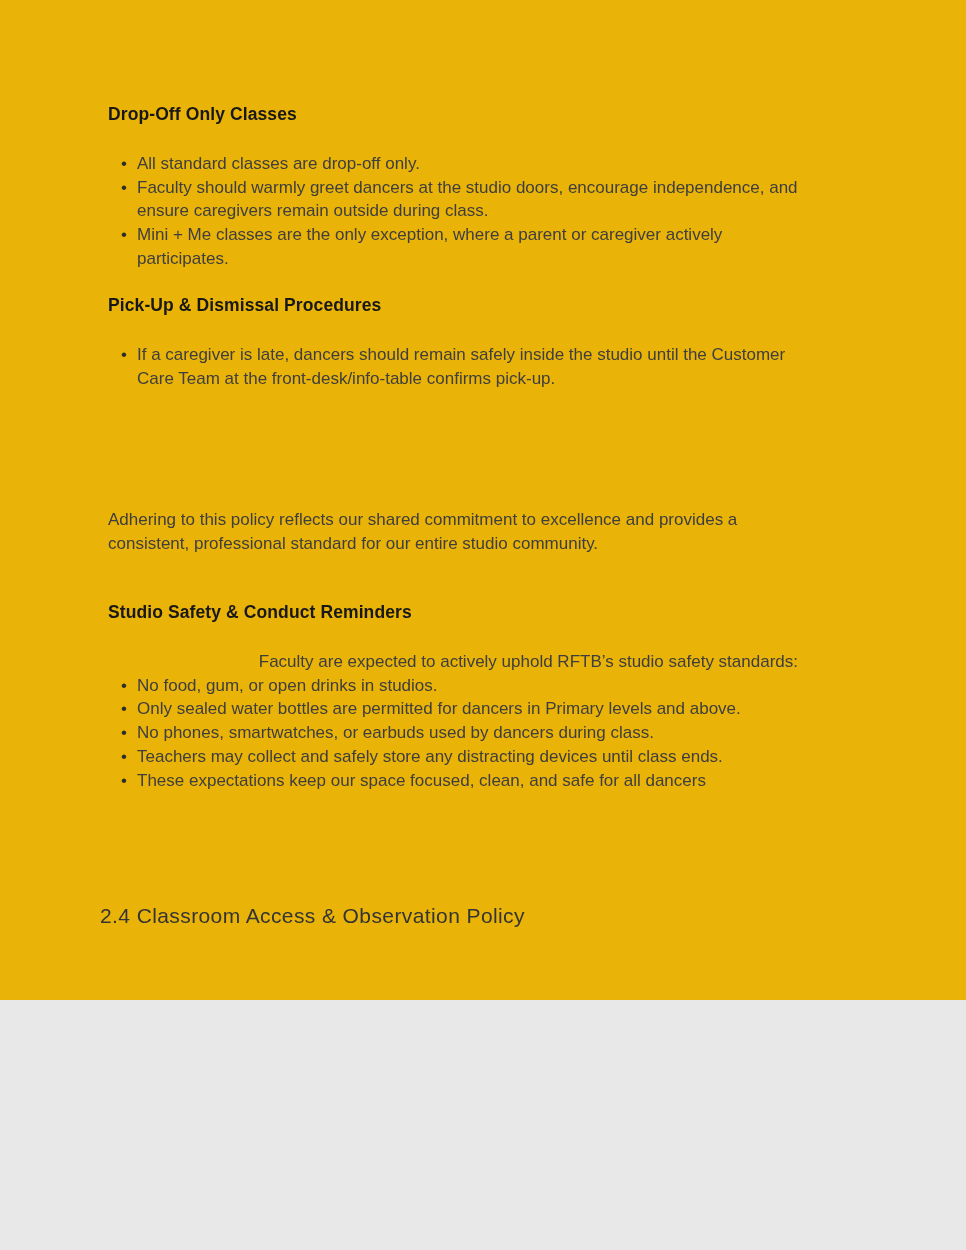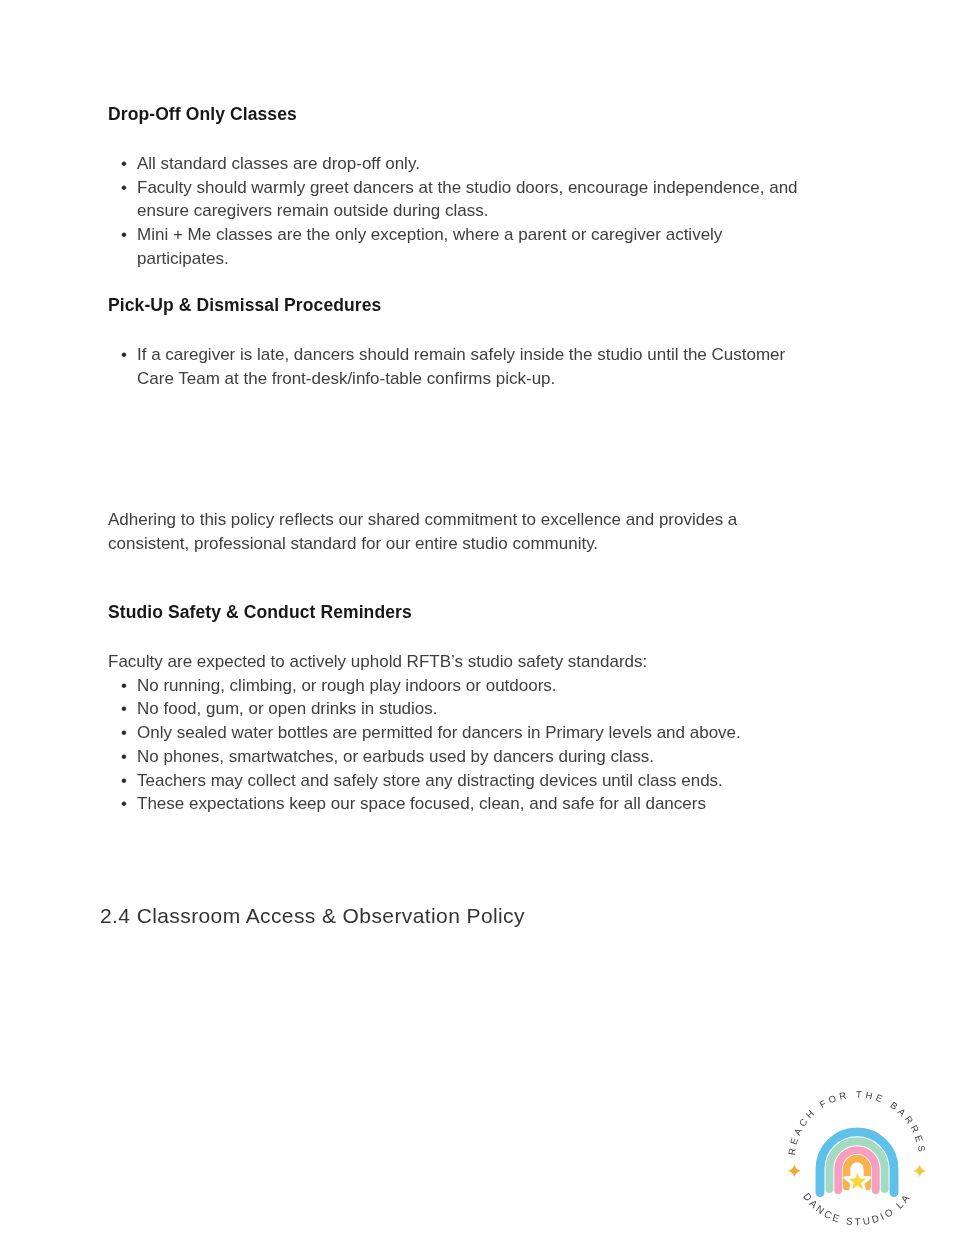--- a/index.html
+++ b/index.html
@@ -1,41 +1,41 @@
 <!DOCTYPE html>
 <html><head>
 <meta charset="utf-8">
 <style>
   html,body { margin:0; padding:0; background:#e8e8e8; }
   .page {
     position:relative;
-    width:966px; height:1250px;
+    width:966px; height:1000px;
     margin:0 auto;
-    background:#ffffff;
+    background:#eab308;
     font-family:"Liberation Sans", sans-serif;
     color:#3e3e3e;
     overflow:hidden;
   }
   .doc-block { position:absolute; left:108px; width:690px; }
   h3.section-heading {
     font-size:17.5px; line-height:22px; font-weight:700;
     color:#181818; margin:0 0 27px 0; letter-spacing:0.1px;
   }
   .body-text, ul.bullet-list li {
     font-size:17px; line-height:23.7px; color:#3e3e3e;
   }
   p.body-text { margin:0; }
   ul.bullet-list { margin:0; padding:0; list-style:none; }
   ul.bullet-list li { position:relative; padding-left:29px; }
   ul.bullet-list li::before {
     content:"\2022";
     position:absolute; left:13px; top:0;
     font-size:16.9px; color:#2e2e2e;
   }
-  .intro-text { margin:0 0 0 0 !important; }
+  .intro-text { margin:0 0 0 0 !important;text-align:right; }
   h1.policy-title {
     font-size:21px; line-height:33px; font-weight:400;
     color:#343434; letter-spacing:0.4px;
     margin:0 0 29px -8px;
   }
   #sec-dropoff   { top:103px; }
   #sec-pickup    { top:294px; }
   #para-adhering { top:508px; }
   #sec-safety    { top:581px;margin-top:20px; }
   #sec-policy    { top:899px; }
@@ -71,21 +71,20 @@
       <li>If a caregiver is late, dancers should remain safely inside the studio until the Customer Care Team at the front-desk/info-table confirms pick-up.</li>
     </ul>
   </section>
 
   <p class="doc-block body-text" id="para-adhering">Adhering to this policy reflects our shared commitment to excellence and provides a consistent, professional standard for our entire studio community.</p>
 
   <section class="doc-block" id="sec-safety">
     <h3 class="section-heading">Studio Safety &amp; Conduct Reminders</h3>
     <p class="body-text intro-text">Faculty are expected to actively uphold RFTB’s studio safety standards:</p>
     <ul class="bullet-list">
-      <li>No running, climbing, or rough play indoors or outdoors.</li>
       <li>No food, gum, or open drinks in studios.</li>
       <li>Only sealed water bottles are permitted for dancers in Primary levels and above.</li>
       <li>No phones, smartwatches, or earbuds used by dancers during class.</li>
       <li>Teachers may collect and safely store any distracting devices until class ends.</li>
       <li>These expectations keep our space focused, clean, and safe for all dancers</li>
     </ul>
   </section>
 
   <section class="doc-block" id="sec-policy">
     <h1 class="policy-title">2.4 Classroom Access &amp; Observation Policy</h1>

